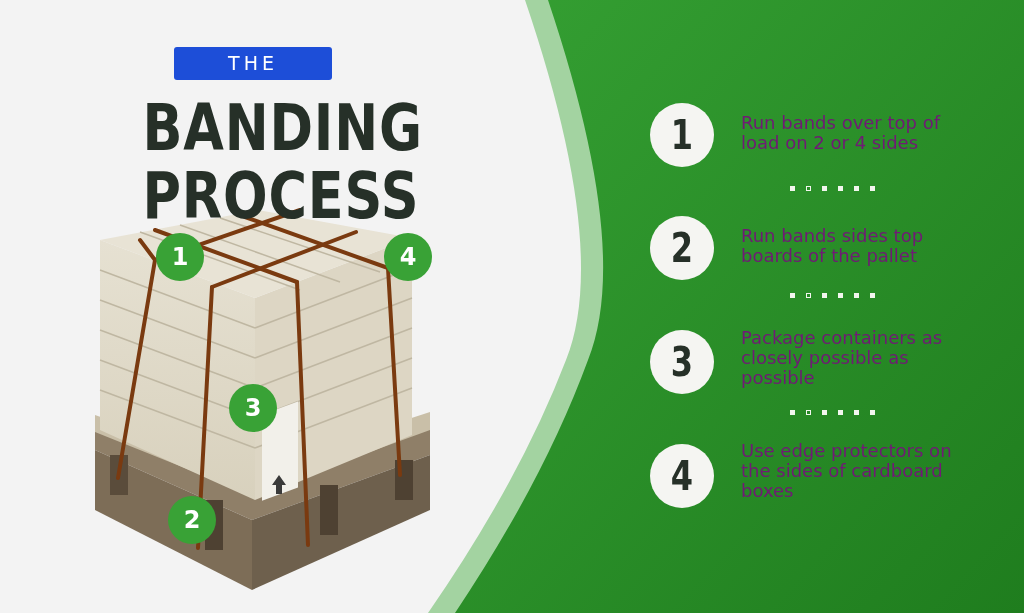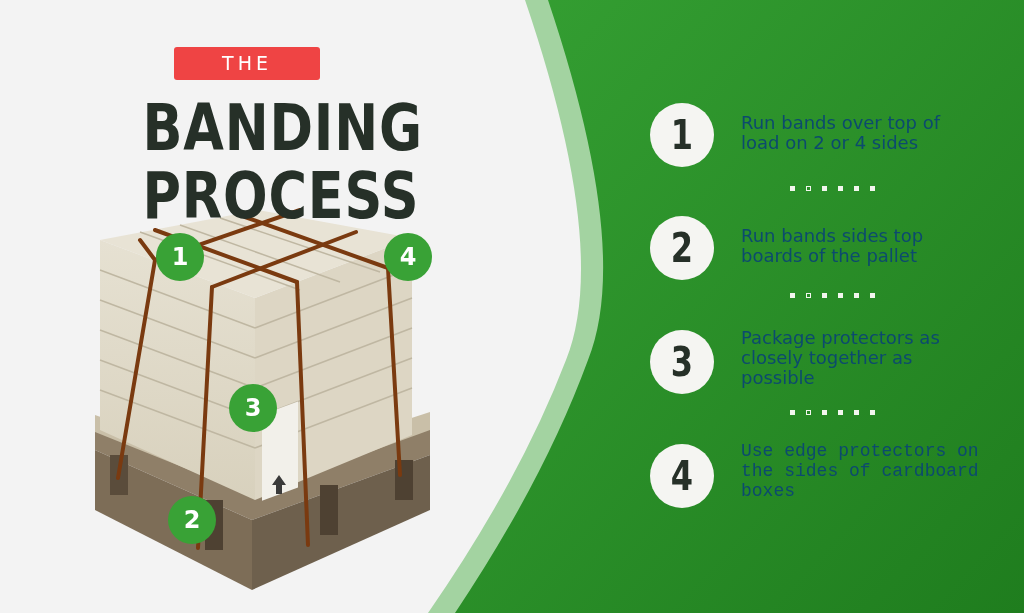--- a/index.html
+++ b/index.html
@@ -1,27 +1,27 @@
 <!DOCTYPE html>
 <html><head>
 <meta charset="utf-8">
 <style>
   html, body { margin:0; padding:0; }
   body { width:1024px; height:613px; overflow:hidden; position:relative; background:#f3f3f3; font-family:"Liberation Sans", sans-serif; }
   .bg-svg { position:absolute; left:0; top:0; width:1024px; height:613px; }
-  .the-badge { position:absolute; left:174px; top:47px; width:146px; height:33px; background:#ef4444; border-radius:3px; color:#fff; font-size:19px; letter-spacing:4px; text-align:center; line-height:33px; font-family:"DejaVu Sans", sans-serif; }
+  .the-badge { position:absolute; left:174px; top:47px; width:158px; height:33px; background:#1d4ed8; border-radius:3px; color:#fff; font-size:19px; letter-spacing:4px; text-align:center; line-height:33px; font-family:"DejaVu Sans", sans-serif; }
   .title { position:absolute; left:118px; width:272px; text-align:center; color:#263028; font-family:"DejaVu Sans", sans-serif; font-weight:bold; font-size:64px; letter-spacing:1px; transform:scaleX(0.82); transform-origin:center; line-height:1; }
   .title.l1 { top:96px; }
   .title.l2 { top:164px; }
   .marker { position:absolute; width:48px; height:48px; border-radius:50%; background:#39a236; color:#fff; font-family:"DejaVu Sans", sans-serif; font-weight:bold; font-size:24px; text-align:center; line-height:48px; }
   .steps { position:absolute; left:650px; top:103px; width:340px; }
   .step { position:absolute; left:0; width:340px; }
   .step .num { position:absolute; left:0; top:0; width:64px; height:64px; border-radius:50%; background:#f5f5f2; color:#263028; font-family:"DejaVu Sans", sans-serif; font-weight:bold; font-size:40px; text-align:center; line-height:64px; }
   .step .num span { display:inline-block; transform:scaleX(0.8); }
-  .step .text { position:absolute; left:91px; top:10px; width:240px; color:#0c4a6e; font-size:18px; line-height:20px; font-family:"DejaVu Sans", sans-serif; }
+  .step .text { position:absolute; left:91px; top:10px; width:240px; color:#701a75; font-size:18px; line-height:20px; font-family:"DejaVu Sans", sans-serif; }
   .dots { position:absolute; left:140px; height:6px; width:90px; }
   .dot { position:absolute; top:0; width:5px; height:5px; background:#f2f6ee; }
   .dot.hollow { background:transparent; border:1px solid #f2f6ee; width:3px; height:3px; }
 </style>
 </head>
 <body>
 
 <svg class="bg-svg" viewBox="0 0 1024 613" xmlns="http://www.w3.org/2000/svg">
   <defs>
     <linearGradient id="g1" x1="0" y1="0" x2="1" y2="1">
@@ -115,27 +115,27 @@
   <div class="dots" style="top:190px;">
     <div class="dot" style="left:0"></div>
       <div class="dot hollow" style="left:16px"></div>
       <div class="dot" style="left:32px"></div>
       <div class="dot" style="left:48px"></div>
       <div class="dot" style="left:64px"></div>
       <div class="dot" style="left:80px"></div>
   </div>
   <div class="step" style="top:227px;">
     <div class="num"><span>3</span></div>
-    <div class="text" style="top:-2px;">Package protectors as closely together as possible</div>
+    <div class="text" style="top:-2px;">Package containers as closely possible as possible</div>
   </div>
   <div class="dots" style="top:307px;">
     <div class="dot" style="left:0"></div>
       <div class="dot hollow" style="left:16px"></div>
       <div class="dot" style="left:32px"></div>
       <div class="dot" style="left:48px"></div>
       <div class="dot" style="left:64px"></div>
       <div class="dot" style="left:80px"></div>
   </div>
   <div class="step" style="top:341px;">
     <div class="num"><span>4</span></div>
-    <div class="text" style="top:-3px;font-family:Liberation Mono, monospace;">Use edge protectors on the sides of cardboard boxes</div>
+    <div class="text" style="top:-3px;">Use edge protectors on the sides of cardboard boxes</div>
   </div>
 </div>
 
 </body></html>

